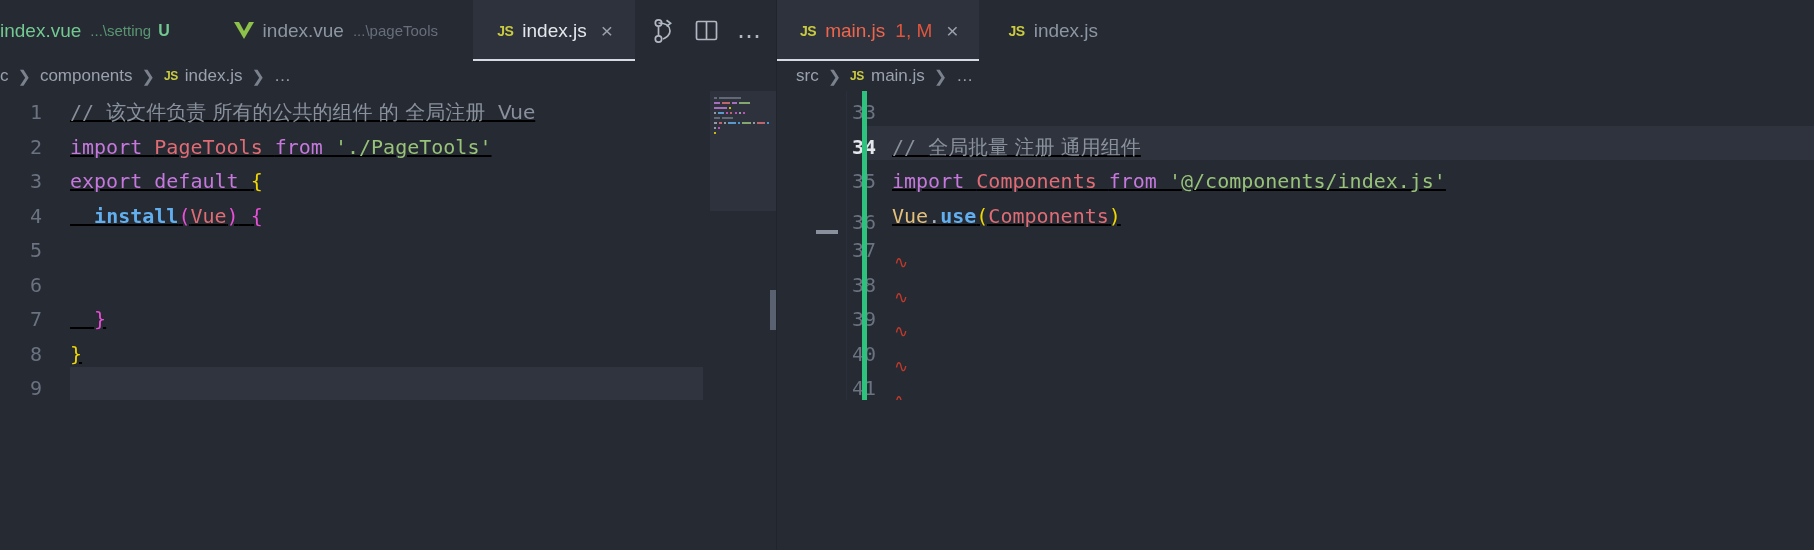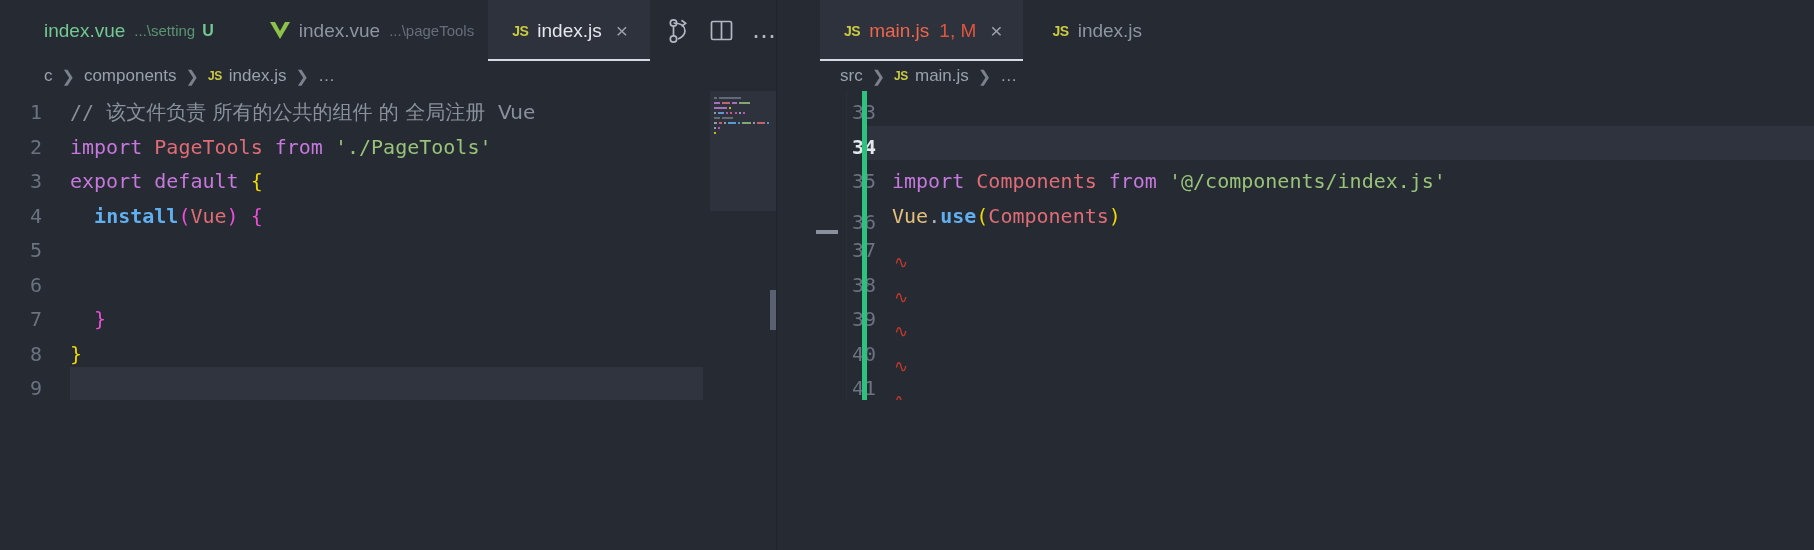--- a/index.html
+++ b/index.html
@@ -5,21 +5,21 @@
   * { margin:0; padding:0; box-sizing:border-box; }
   html, body {
     width:1814px; height:550px;
     background:#252a33;
     font-family:"DejaVu Sans", sans-serif;
     overflow:hidden;
   }
   #root { position:relative; width:1814px; height:550px; background:#252a33; }
 
   
-  .pane { position:absolute; top:0; height:400px; overflow:hidden;padding-left:44px; }
+  .pane { position:absolute; top:0; height:400px; overflow:hidden; }
   #pane-left  { left:0;   width:776px; }
   #pane-right { left:776px; width:1038px; }
   .pane-split-border {
     position:absolute; left:776px; top:0; width:1px; height:550px;
     background:#20242c; z-index:30;
   }
 
   
   .tabbar {
     position:relative; height:61px; background:#252a33;
@@ -101,21 +101,21 @@
     position:relative; background:#252a33;
     font-family:"DejaVu Sans Mono", monospace;
     font-size:20px; line-height:34.5px;
   }
   .ln {
     position:absolute; text-align:right; color:#6b7280;
     font-family:"DejaVu Sans Mono", monospace; font-size:20px;
   }
   .code {
     position:absolute; white-space:pre;
-    font-family:"DejaVu Sans Mono", monospace; font-size:20px;
+    font-family:"DejaVu Sans Mono", monospace; font-size:20px;text-decoration:underline;
   }
   .cjk { font-family:"DejaVu Sans", sans-serif; }
 
   
   .t-comment { color:#8a919c; }
   .t-kw      { color:#c678dd; }
   .t-var     { color:#e06c75; }
   .t-str     { color:#98c379; }
   .t-fn      { color:#61afef; font-weight:bold; }
   .t-prop    { color:#61afef; font-weight:bold; }
@@ -308,20 +308,21 @@
       <span class="bc-sep">❯</span>
       <span class="bc-seg">
           <span>…</span>
         </span>
     </div>
 
     <div class="editor" id="editor-right" style="position:absolute;top:91px;left:0;width:1038px;height:459px;">
         <div class="ln" style="left: 30px; top: 4px; width: 70px;">33</div>
         <div class="line-hl" style="left: 86px; top: 34.5px; width: 952px; height: 34.5px;"></div>
         <div class="ln" style="left: 30px; top: 38.5px; width: 70px; color: rgb(228, 231, 236); font-weight: bold;">34</div>
+        <div class="code" style="left: 116px; top: 38.5px;"><span class="t-comment">// </span><span class="t-comment cjk">全局批量 注册 通用组件</span></div>
         <div class="ln" style="left: 30px; top: 73px; width: 70px;">35</div>
         <div class="code" style="left: 116px; top: 73px;"><span class="t-kw">import </span><span class="t-var">Components </span><span class="t-kw">from </span><span class="t-str">'@/components/index.js'</span></div>
         <div class="ln" style="left: 30px; top: 102px; width: 70px; margin-top: 12px;">36</div>
         <div class="code" style="left: 116px; top: 107.5px;"><span class="t-obj">Vue</span><span class="t-plain">.</span><span class="t-prop">use</span><span class="t-punc-y">(</span><span class="t-var">Components</span><span class="t-punc-y">)</span></div>
         <div class="ln" style="left: 30px; top: 142px; width: 70px;">37</div>
         <div class="squiggle" style="left: 118px; top: 154px;">∿</div>
         <div class="ln" style="left: 30px; top: 176.5px; width: 70px;">38</div>
         <div class="squiggle" style="left: 118px; top: 188.5px;">∿</div>
         <div class="ln" style="left: 30px; top: 211px; width: 70px;">39</div>
         <div class="squiggle" style="left: 118px; top: 223px;">∿</div>

